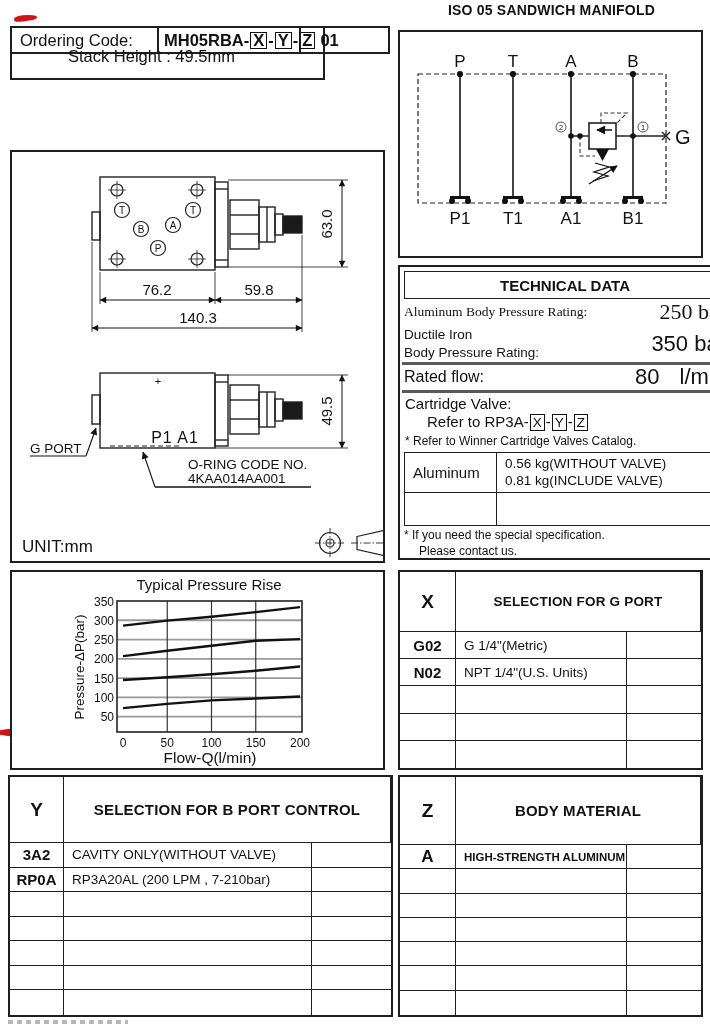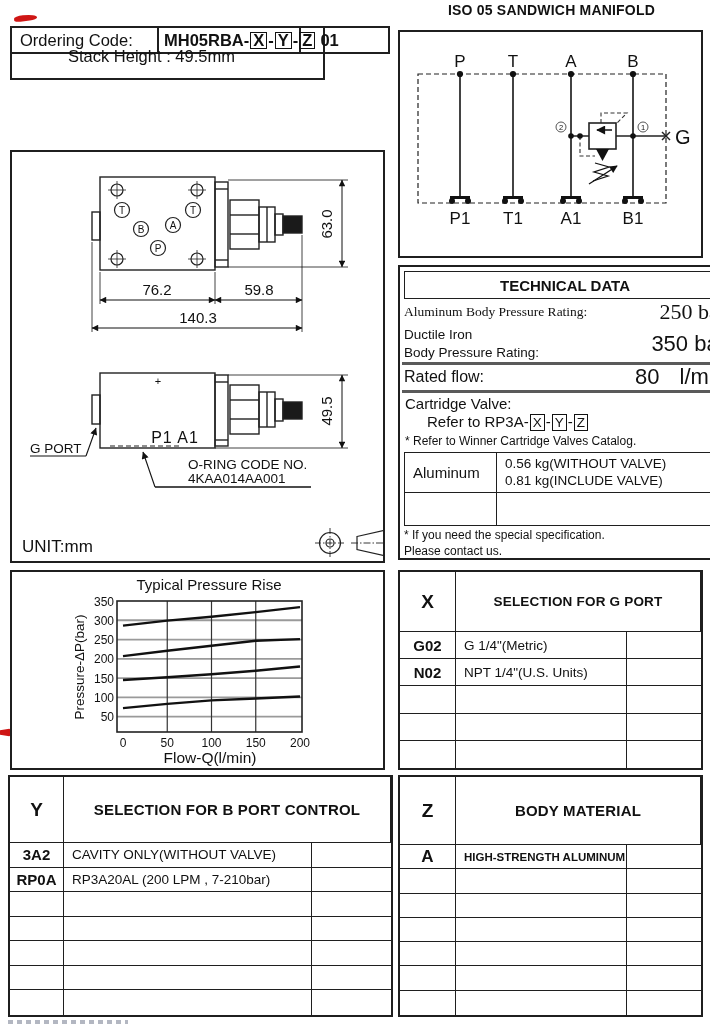--- a/index.html
+++ b/index.html
@@ -280,21 +280,21 @@
     </div>
     <div class="wt-grid" style="top:185px;height:72px;">
       <div class="wt-cell">Aluminum</div>
       <div class="wt-cell nr wt-lines">
         <span><span>0.56  kg(WITHOUT VALVE)</span><br><span>0.81  kg(INCLUDE VALVE)</span></span>
       </div>
       <div class="wt-cell nb"></div>
       <div class="wt-cell nr nb"></div>
     </div>
     <div class="abs foot" style="left:4px;top:261px;">
-      <span>* If you need the special specification.</span><br><span style="margin-left:0;">Please contact us.</span>
+      <span>* If you need the special specification.</span><br><span style="margin-left:15px;">Please contact us.</span>
     </div>
   </div>
 
   <div class="panel" style="left:10px;top:570px;width:375px;height:200px;">
     <svg width="371" height="196" viewBox="0 0 371 196">
       <g>
           <line x1="105" y1="144.58823529411765" x2="290" y2="144.58823529411765" stroke="#9a9a9a" stroke-width="1.8"></line>
           <text x="102" y="149.08823529411765" text-anchor="end" font-size="12">50</text>
           <line x1="105" y1="125.3235294117647" x2="290" y2="125.3235294117647" stroke="#9a9a9a" stroke-width="1.8"></line>
           <text x="102" y="129.8235294117647" text-anchor="end" font-size="12">100</text>

